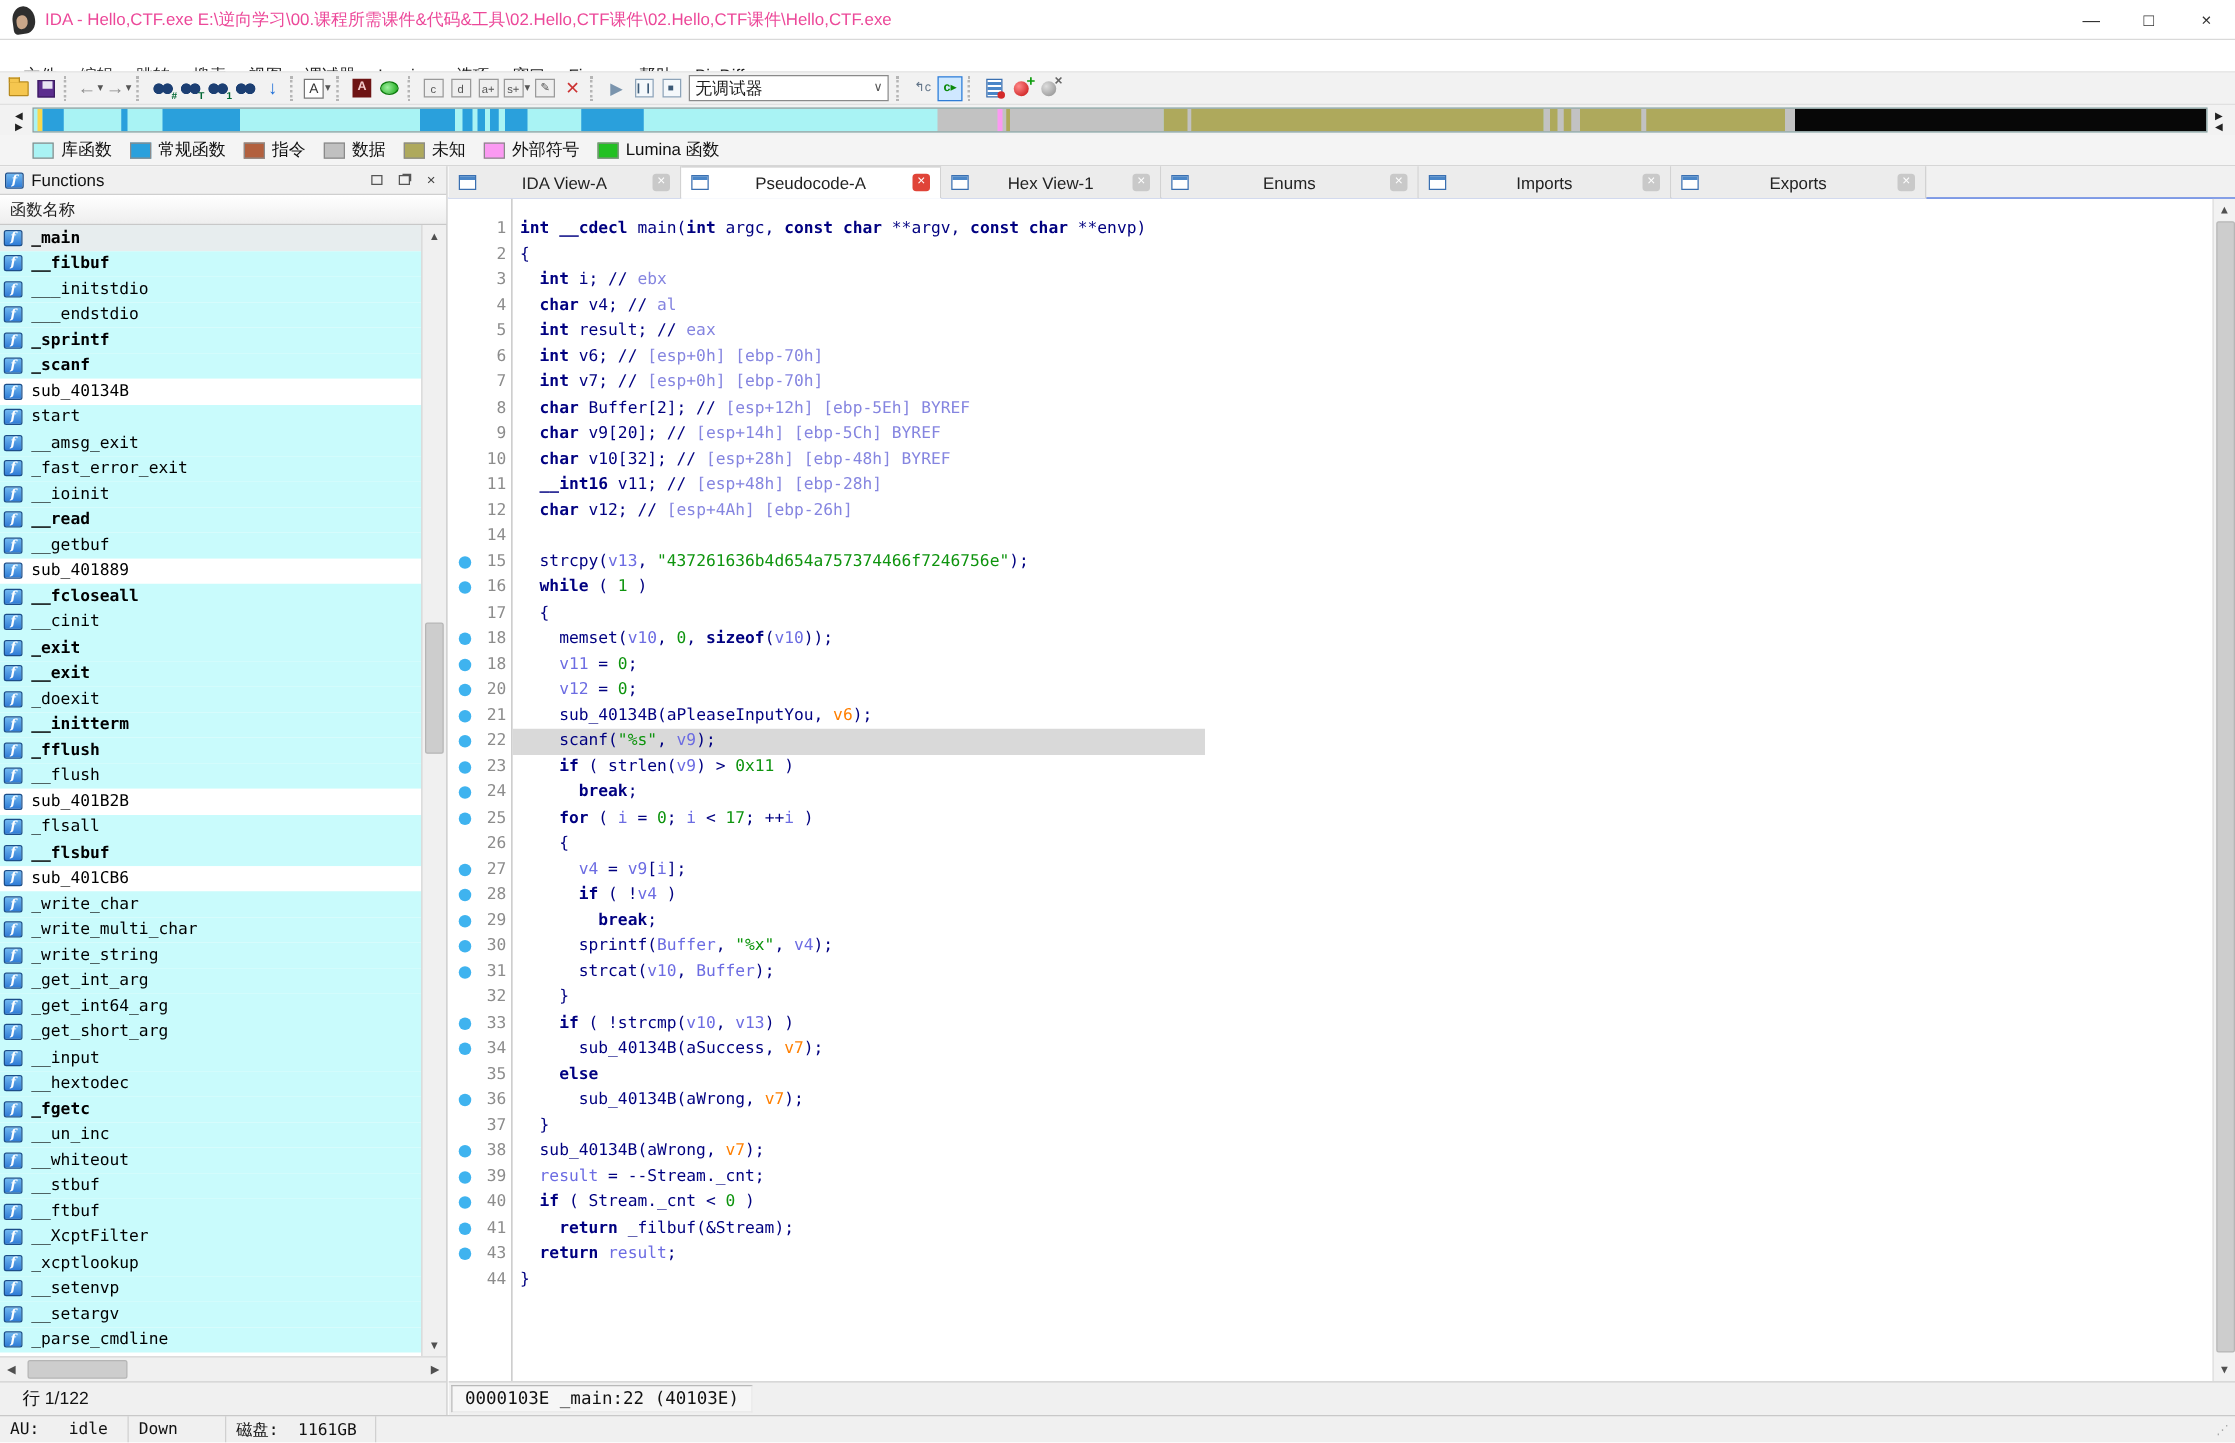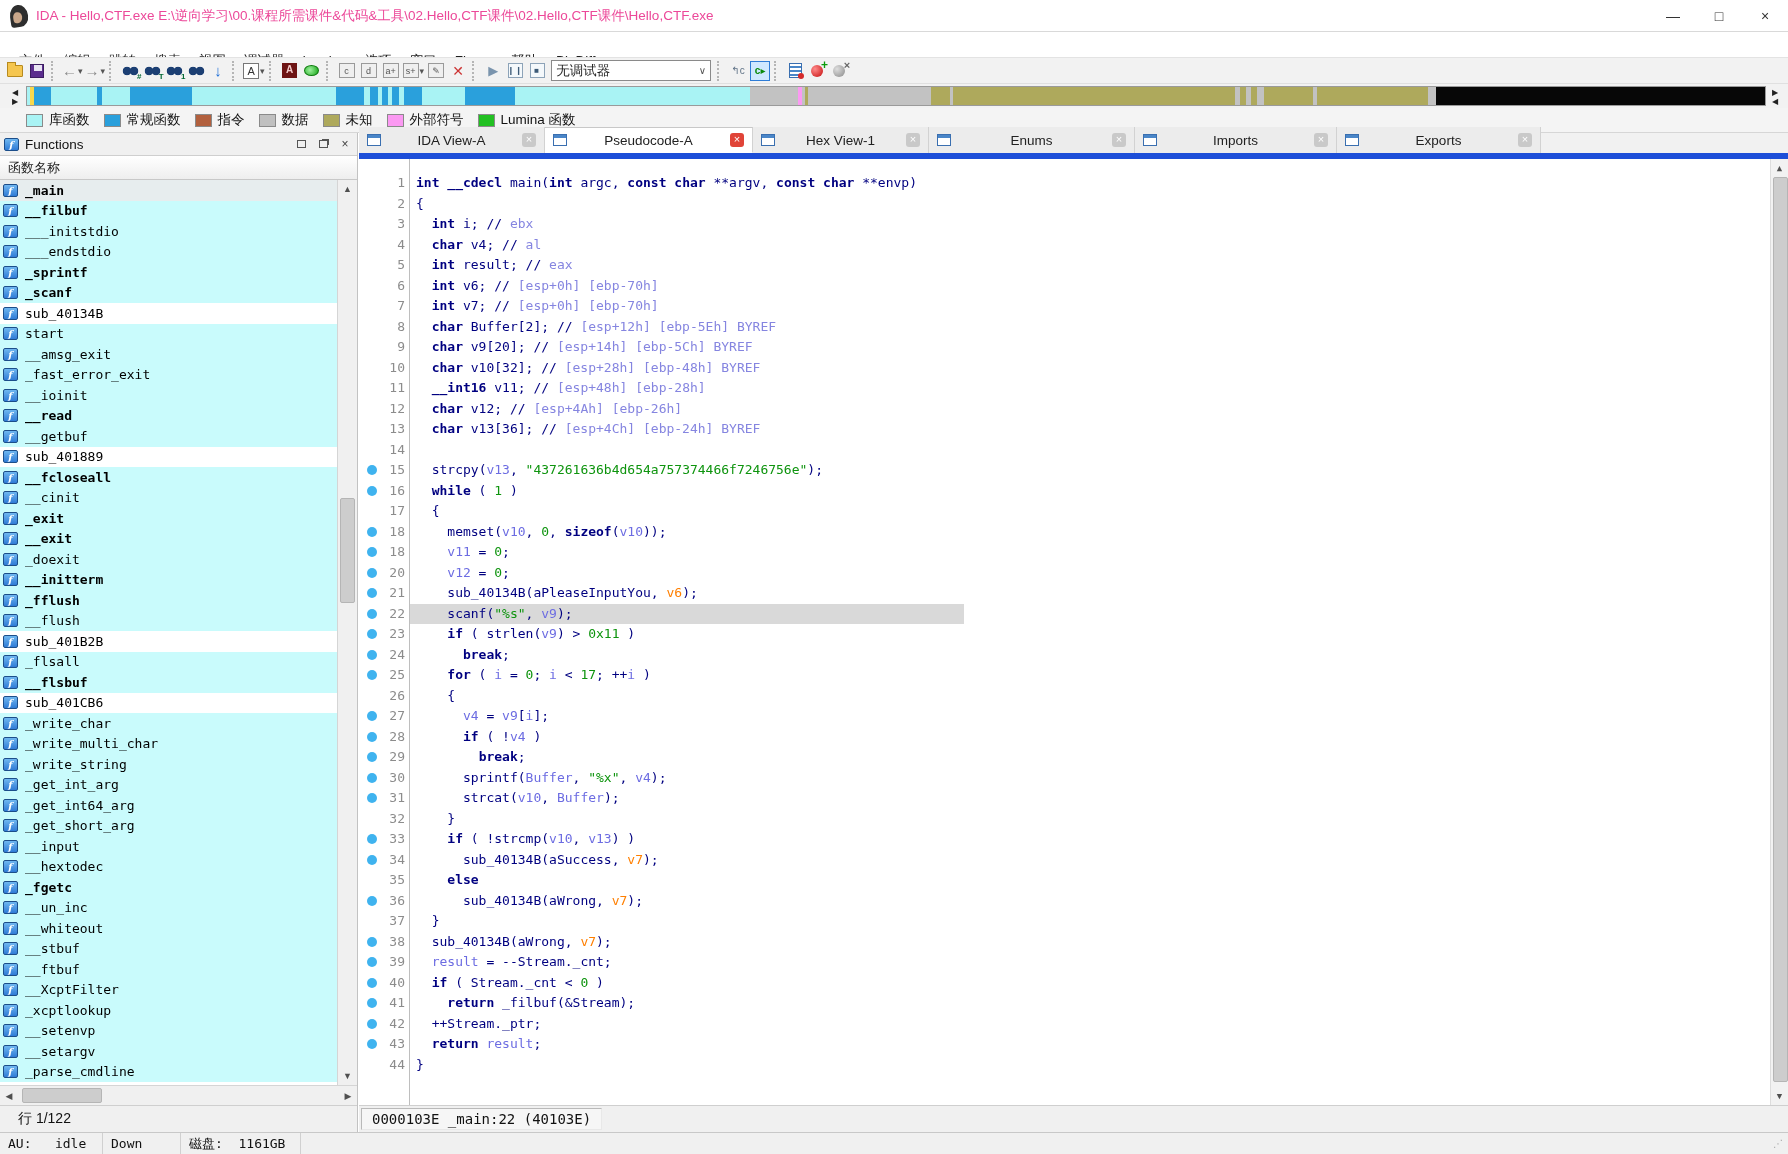--- a/index.html
+++ b/index.html
@@ -93,21 +93,21 @@
   .vs-up { top:0; } .vs-down { bottom:0; }
   .vs-thumb { position:absolute; left:2px; width:15px; background:#cdcdcd; border:1px solid #b5b5b5; border-radius:2px; }
   .fp-hscroll { position:absolute; left:0; top:952px; width:100%; height:20px; background:#f0f0f0; border-top:1px solid #d5d5d5; }
   .hs-left, .hs-right { position:absolute; top:0; width:18px; height:100%; color:#505050; font-size:9px; display:flex; align-items:center; justify-content:center; }
   .hs-left { left:0; } .hs-right { right:0; }
   .hs-thumb { position:absolute; left:22px; top:2px; width:80px; height:15px; background:#cdcdcd; border:1px solid #b5b5b5; border-radius:2px; }
   .fp-status { position:absolute; left:0; top:972px; width:100%; height:27px; background:#f0f0f0; border-top:1px solid #cfcfcf; display:flex; align-items:center; padding-left:18px; color:#111; font-size:14px; }
 
   
   .work { position:absolute; left:359px; top:0; width:1429px; height:999px; }
-  .tabbar { position:absolute; left:0; top:0; width:100%; height:26px; background:#f1f1f1; border-bottom:6px solid #1d4ed8; display:flex;align-items:flex-end; }
+  .tabbar { position:absolute; left:0; top:0; width:100%; height:26px; background:#f1f1f1; border-bottom:1px solid #1d4ed8; display:flex; }
   .tab { height:26px; display:flex; align-items:center; padding:0 8px; border-right:1px solid #d2d2d2; background:#ececec; position:relative; }
   .tab.active { background:#fff; border-top:1px solid #c8c8c8; border-bottom:1px solid #fff; }
   .tab-icon { width:14px; height:12px; border:1px solid #3a6fb0; background:#fff; position:relative; flex:0 0 14px; }
   .tab-icon::before { content:""; position:absolute; left:0; top:0; width:100%; height:3px; background:#4a86c8; }
   .tab-label { flex:1; text-align:center; padding:0 14px; color:#222; font-size:13.5px; white-space:nowrap; }
   .tab-close { width:14px; height:14px; border-radius:3px; background:#c9c9c9; color:#fff; font-size:11px; line-height:13px; text-align:center; flex:0 0 14px; }
   .tab-close.red { background:#e04438; }
 
   
   .code-area { position:absolute; left:0; top:26px; width:100%; height:946px; background:#fff; overflow:hidden; font-family:"DejaVu Sans Mono","Liberation Mono",monospace; font-size:13px; }
@@ -585,21 +585,20 @@
           <div class="codeline"><span class="lnum">3</span><span class="ltext"><span class="tk-pl">  </span><span class="tk-kw">int</span><span class="tk-pl"> i; // </span><span class="tk-cmt">ebx</span></span></div>
           <div class="codeline"><span class="lnum">4</span><span class="ltext"><span class="tk-pl">  </span><span class="tk-kw">char</span><span class="tk-pl"> v4; // </span><span class="tk-cmt">al</span></span></div>
           <div class="codeline"><span class="lnum">5</span><span class="ltext"><span class="tk-pl">  </span><span class="tk-kw">int</span><span class="tk-pl"> result; // </span><span class="tk-cmt">eax</span></span></div>
           <div class="codeline"><span class="lnum">6</span><span class="ltext"><span class="tk-pl">  </span><span class="tk-kw">int</span><span class="tk-pl"> v6; // </span><span class="tk-cmt">[esp+0h] [ebp-70h]</span></span></div>
           <div class="codeline"><span class="lnum">7</span><span class="ltext"><span class="tk-pl">  </span><span class="tk-kw">int</span><span class="tk-pl"> v7; // </span><span class="tk-cmt">[esp+0h] [ebp-70h]</span></span></div>
           <div class="codeline"><span class="lnum">8</span><span class="ltext"><span class="tk-pl">  </span><span class="tk-kw">char</span><span class="tk-pl"> Buffer[2]; // </span><span class="tk-cmt">[esp+12h] [ebp-5Eh] BYREF</span></span></div>
           <div class="codeline"><span class="lnum">9</span><span class="ltext"><span class="tk-pl">  </span><span class="tk-kw">char</span><span class="tk-pl"> v9[20]; // </span><span class="tk-cmt">[esp+14h] [ebp-5Ch] BYREF</span></span></div>
           <div class="codeline"><span class="lnum">10</span><span class="ltext"><span class="tk-pl">  </span><span class="tk-kw">char</span><span class="tk-pl"> v10[32]; // </span><span class="tk-cmt">[esp+28h] [ebp-48h] BYREF</span></span></div>
           <div class="codeline"><span class="lnum">11</span><span class="ltext"><span class="tk-pl">  </span><span class="tk-kw">__int16</span><span class="tk-pl"> v11; // </span><span class="tk-cmt">[esp+48h] [ebp-28h]</span></span></div>
           <div class="codeline"><span class="lnum">12</span><span class="ltext"><span class="tk-pl">  </span><span class="tk-kw">char</span><span class="tk-pl"> v12; // </span><span class="tk-cmt">[esp+4Ah] [ebp-26h]</span></span></div>
-          <div class="codeline"><span class="lnum">13</span><span class="ltext"><span class="tk-pl">  </span><span class="tk-kw">char</span><span class="tk-pl"> v13[36]; // </span><span class="tk-cmt">[esp+4Ch] [ebp-24h] BYREF</span></span></div>
           <div class="codeline"><span class="lnum">14</span><span class="ltext"></span></div>
           <div class="codeline"><span class="dot"></span><span class="lnum">15</span><span class="ltext"><span class="tk-pl">  </span><span class="tk-fn">strcpy</span><span class="tk-pl">(</span><span class="tk-var">v13</span><span class="tk-pl">, </span><span class="tk-str">"437261636b4d654a757374466f7246756e"</span><span class="tk-pl">);</span></span></div>
           <div class="codeline"><span class="dot"></span><span class="lnum">16</span><span class="ltext"><span class="tk-pl">  </span><span class="tk-kw">while</span><span class="tk-pl"> ( </span><span class="tk-num">1</span><span class="tk-pl"> )</span></span></div>
           <div class="codeline"><span class="lnum">17</span><span class="ltext"><span class="tk-pl">  {</span></span></div>
           <div class="codeline"><span class="dot"></span><span class="lnum">18</span><span class="ltext"><span class="tk-pl">    </span><span class="tk-fn">memset</span><span class="tk-pl">(</span><span class="tk-var">v10</span><span class="tk-pl">, </span><span class="tk-num">0</span><span class="tk-pl">, </span><span class="tk-kw">sizeof</span><span class="tk-pl">(</span><span class="tk-var">v10</span><span class="tk-pl">));</span></span></div>
           <div class="codeline"><span class="dot"></span><span class="lnum">18</span><span class="ltext"><span class="tk-pl">    </span><span class="tk-var">v11</span><span class="tk-pl"> = </span><span class="tk-num">0</span><span class="tk-pl">;</span></span></div>
           <div class="codeline"><span class="dot"></span><span class="lnum">20</span><span class="ltext"><span class="tk-pl">    </span><span class="tk-var">v12</span><span class="tk-pl"> = </span><span class="tk-num">0</span><span class="tk-pl">;</span></span></div>
           <div class="codeline"><span class="dot"></span><span class="lnum">21</span><span class="ltext"><span class="tk-pl">    </span><span class="tk-fn">sub_40134B</span><span class="tk-pl">(</span><span class="tk-glob">aPleaseInputYou</span><span class="tk-pl">, </span><span class="tk-uvar">v6</span><span class="tk-pl">);</span></span></div>
           <div class="codeline"><span class="cur-hl"></span><span class="dot"></span><span class="lnum">22</span><span class="ltext"><span class="tk-pl">    </span><span class="tk-fn">scanf</span><span class="tk-pl">(</span><span class="tk-str">"%s"</span><span class="tk-pl">, </span><span class="tk-var">v9</span><span class="tk-pl">);</span></span></div>
           <div class="codeline"><span class="dot"></span><span class="lnum">23</span><span class="ltext"><span class="tk-pl">    </span><span class="tk-kw">if</span><span class="tk-pl"> ( </span><span class="tk-fn">strlen</span><span class="tk-pl">(</span><span class="tk-var">v9</span><span class="tk-pl">) &gt; </span><span class="tk-num">0x11</span><span class="tk-pl"> )</span></span></div>
@@ -614,21 +613,20 @@
           <div class="codeline"><span class="lnum">32</span><span class="ltext"><span class="tk-pl">    }</span></span></div>
           <div class="codeline"><span class="dot"></span><span class="lnum">33</span><span class="ltext"><span class="tk-pl">    </span><span class="tk-kw">if</span><span class="tk-pl"> ( !</span><span class="tk-fn">strcmp</span><span class="tk-pl">(</span><span class="tk-var">v10</span><span class="tk-pl">, </span><span class="tk-var">v13</span><span class="tk-pl">) )</span></span></div>
           <div class="codeline"><span class="dot"></span><span class="lnum">34</span><span class="ltext"><span class="tk-pl">      </span><span class="tk-fn">sub_40134B</span><span class="tk-pl">(</span><span class="tk-glob">aSuccess</span><span class="tk-pl">, </span><span class="tk-uvar">v7</span><span class="tk-pl">);</span></span></div>
           <div class="codeline"><span class="lnum">35</span><span class="ltext"><span class="tk-pl">    </span><span class="tk-kw">else</span></span></div>
           <div class="codeline"><span class="dot"></span><span class="lnum">36</span><span class="ltext"><span class="tk-pl">      </span><span class="tk-fn">sub_40134B</span><span class="tk-pl">(</span><span class="tk-glob">aWrong</span><span class="tk-pl">, </span><span class="tk-uvar">v7</span><span class="tk-pl">);</span></span></div>
           <div class="codeline"><span class="lnum">37</span><span class="ltext"><span class="tk-pl">  }</span></span></div>
           <div class="codeline"><span class="dot"></span><span class="lnum">38</span><span class="ltext"><span class="tk-pl">  </span><span class="tk-fn">sub_40134B</span><span class="tk-pl">(</span><span class="tk-glob">aWrong</span><span class="tk-pl">, </span><span class="tk-uvar">v7</span><span class="tk-pl">);</span></span></div>
           <div class="codeline"><span class="dot"></span><span class="lnum">39</span><span class="ltext"><span class="tk-pl">  </span><span class="tk-var">result</span><span class="tk-pl"> = --</span><span class="tk-glob">Stream</span><span class="tk-pl">._cnt;</span></span></div>
           <div class="codeline"><span class="dot"></span><span class="lnum">40</span><span class="ltext"><span class="tk-pl">  </span><span class="tk-kw">if</span><span class="tk-pl"> ( </span><span class="tk-glob">Stream</span><span class="tk-pl">._cnt &lt; </span><span class="tk-num">0</span><span class="tk-pl"> )</span></span></div>
           <div class="codeline"><span class="dot"></span><span class="lnum">41</span><span class="ltext"><span class="tk-pl">    </span><span class="tk-kw">return</span><span class="tk-pl"> </span><span class="tk-fn">_filbuf</span><span class="tk-pl">(&amp;</span><span class="tk-glob">Stream</span><span class="tk-pl">);</span></span></div>
-          <div class="codeline"><span class="dot"></span><span class="lnum">42</span><span class="ltext"><span class="tk-pl">  ++</span><span class="tk-glob">Stream</span><span class="tk-pl">._ptr;</span></span></div>
           <div class="codeline"><span class="dot"></span><span class="lnum">43</span><span class="ltext"><span class="tk-pl">  </span><span class="tk-kw">return</span><span class="tk-pl"> </span><span class="tk-var">result</span><span class="tk-pl">;</span></span></div>
           <div class="codeline"><span class="lnum">44</span><span class="ltext"><span class="tk-pl">}</span></span></div>
         </div>
       <div class="code-vscroll">
         <span class="vs-up">▲</span>
         <span class="vs-thumb"></span>
         <span class="vs-down">▼</span>
       </div>
     </div>
 

